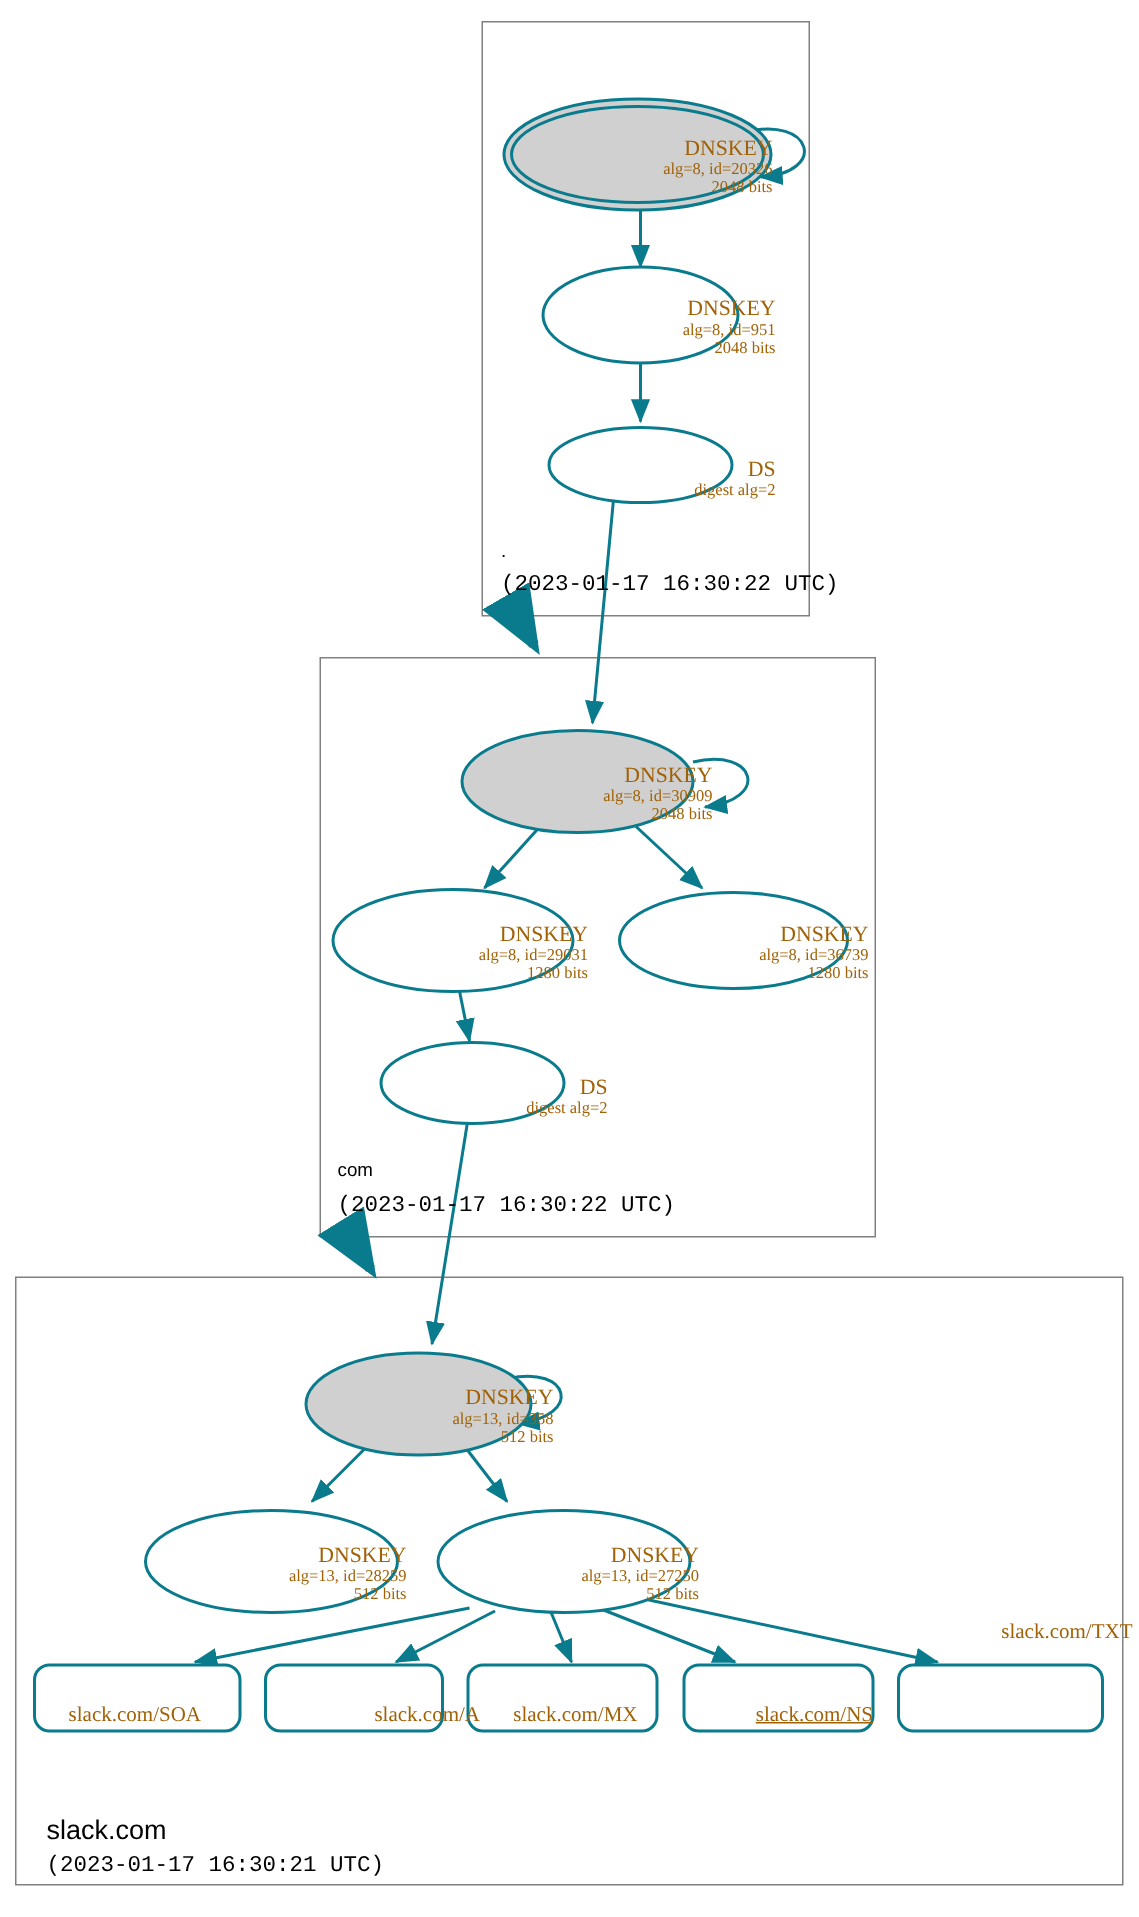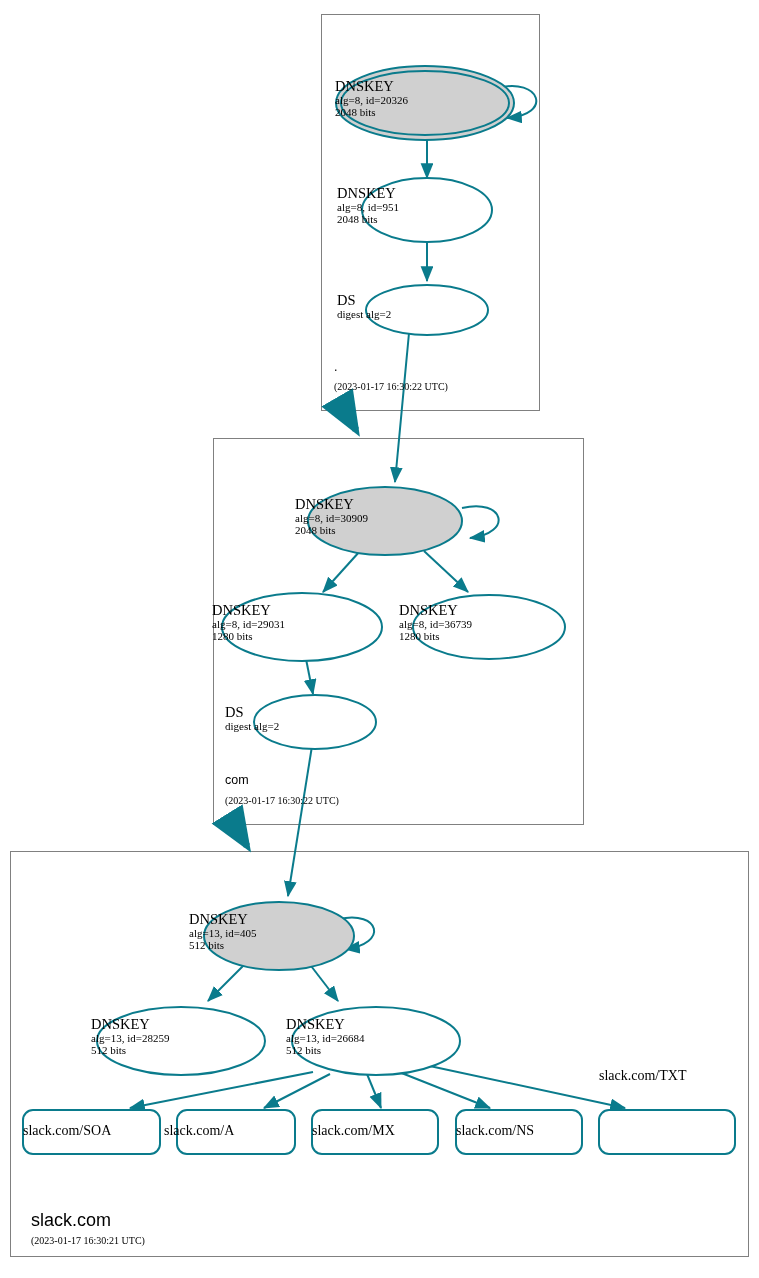--- a/index.html
+++ b/index.html
@@ -1,22 +1,22 @@
 <!DOCTYPE html>
 <html><head>
 <meta charset="utf-8">
 <style>
   html,body{margin:0;padding:0;background:#ffffff;}
   body{width:759px;height:1278px;position:relative;font-family:"Liberation Serif",serif;}
   #stage{position:absolute;left:0;top:0;width:759px;height:1278px;}
   .zone{position:absolute;border:1px solid #808080;background:#ffffff;box-sizing:border-box;}
   .zone-name{position:absolute;font-family:"Liberation Sans",sans-serif;font-size:12.5px;color:#000;}
-  .zone-date{position:absolute;font-family:Liberation Serif, serif;font-size:10px;color:#000;}
+  .zone-date{position:absolute;font-family:Liberation Mono, monospace;font-size:15px;color:#000;}
   svg{position:absolute;left:0;top:0;width:759px;height:1278px;overflow:visible;}
-  .node-label{position:absolute;text-align:left;color:#000000;pointer-events:none;}
+  .node-label{position:absolute;text-align:right;color:#a16207;pointer-events:none;margin-top:13px;}
   .nl1{font-size:14.5px;line-height:15px;}
   .nl2{font-size:11px;line-height:12px;}
   .rrlabel{font-size:14px;}
 </style>
 </head>
 <body>
 
 <div id="stage">
 
   <div class="zone" style="left:321px;top:14px;width:219px;height:397px;"></div>
@@ -134,40 +134,40 @@
     <div class="nl2">1280 bits</div>
   </div>
 
   <div class="node-label" style="left:225px;top:705px;width:180px;">
     <div class="nl1">DS</div>
     <div class="nl2">digest alg=2</div>
   </div>
 
   <div class="node-label" style="left:189px;top:912px;width:180px;">
     <div class="nl1">DNSKEY</div>
-    <div class="nl2">alg=13, id=405</div>
+    <div class="nl2">alg=13, id=358</div>
     <div class="nl2">512 bits</div>
   </div>
 
   <div class="node-label" style="left:91px;top:1017px;width:180px;">
     <div class="nl1">DNSKEY</div>
     <div class="nl2">alg=13, id=28259</div>
     <div class="nl2">512 bits</div>
   </div>
 
   <div class="node-label" style="left:286px;top:1017px;width:180px;">
     <div class="nl1">DNSKEY</div>
-    <div class="nl2">alg=13, id=26684</div>
+    <div class="nl2">alg=13, id=27250</div>
     <div class="nl2">512 bits</div>
   </div>
 
   <div class="node-label rrlabel" style="left:23px;top:1123px;width:111px;">slack.com/SOA</div>
-  <div class="node-label rrlabel" style="left:164px;top:1123px;width:135px;">slack.com/A</div>
+  <div class="node-label rrlabel" style="left:185px;top:1123px;width:135px;">slack.com/A</div>
   <div class="node-label rrlabel" style="left:312px;top:1123px;width:113px;">slack.com/MX</div>
-  <div class="node-label rrlabel" style="left:456px;top:1123px;width:126px;">slack.com/NS</div>
+  <div class="node-label rrlabel" style="left:456px;top:1123px;width:126px;text-decoration:underline;">slack.com/NS</div>
   <div class="node-label rrlabel" style="left:599px;top:1068px;width:156px;">slack.com/TXT</div>
 
   <div class="zone-name" style="left:334px;top:360px;">.</div>
   <div class="zone-date" style="left:334px;top:381px;">(2023-01-17 16:30:22 UTC)</div>
 
   <div class="zone-name" style="left:225px;top:773px;">com</div>
   <div class="zone-date" style="left:225px;top:795px;">(2023-01-17 16:30:22 UTC)</div>
 
   <div class="zone-name" style="left:31px;top:1210px;font-size:18px;">slack.com</div>
   <div class="zone-date" style="left:31px;top:1235px;">(2023-01-17 16:30:21 UTC)</div>

